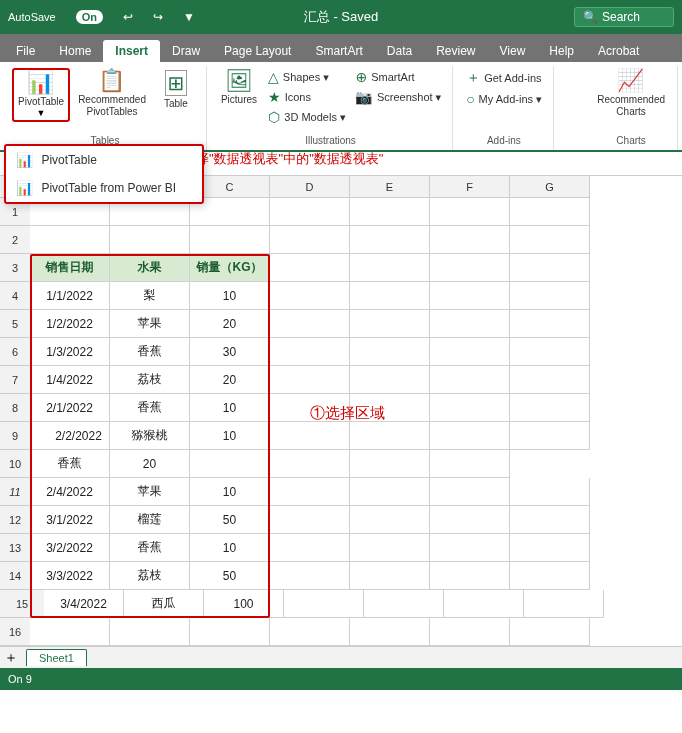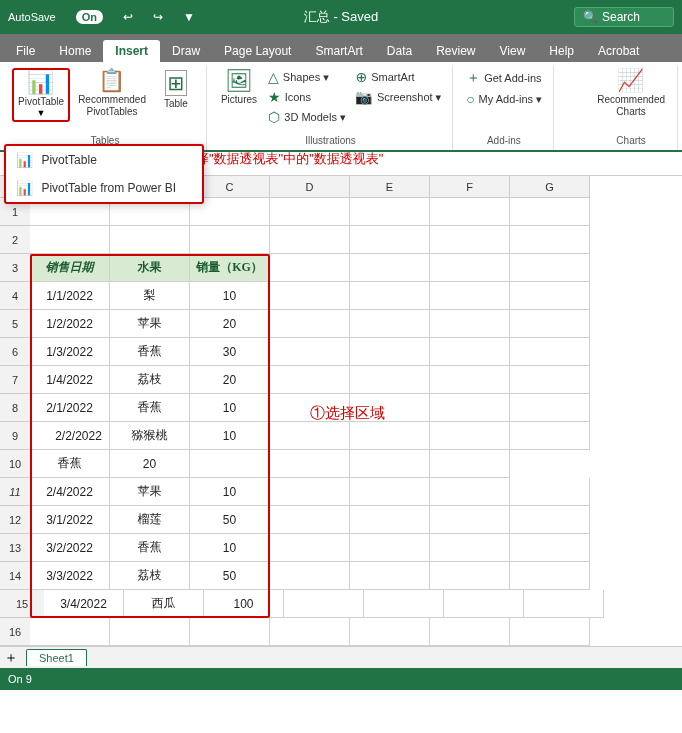--- a/index.html
+++ b/index.html
@@ -465,23 +465,23 @@
       <div class="cell" style="width:80px;"></div>
       <div class="cell" style="width:80px;"></div>
       <div class="cell" style="width:80px;"></div>
       <div class="cell" style="width:80px;"></div>
       <div class="cell" style="width:80px;"></div>
       <div class="cell" style="width:80px;"></div>
     </div>
 
     <div class="grid-row">
       <div class="row-header" style="width:30px;">3</div>
-      <div class="cell header-cell" style="width:80px;font-style:italic;">销售日期</div>
+      <div class="cell header-cell" style="width:80px;">销售日期</div>
       <div class="cell header-cell" style="width:80px;">水果</div>
-      <div class="cell header-cell" style="width:80px;font-family:Liberation Serif, serif;">销量（KG）</div>
+      <div class="cell header-cell" style="width:80px;">销量（KG）</div>
       <div class="cell" style="width:80px;"></div>
       <div class="cell" style="width:80px;"></div>
       <div class="cell" style="width:80px;"></div>
       <div class="cell" style="width:80px;"></div>
     </div>
 
     <div class="grid-row">
       <div class="row-header" style="width:30px;">4</div>
       <div class="cell" style="width:80px;">1/1/2022</div>
       <div class="cell" style="width:80px;">梨</div>

